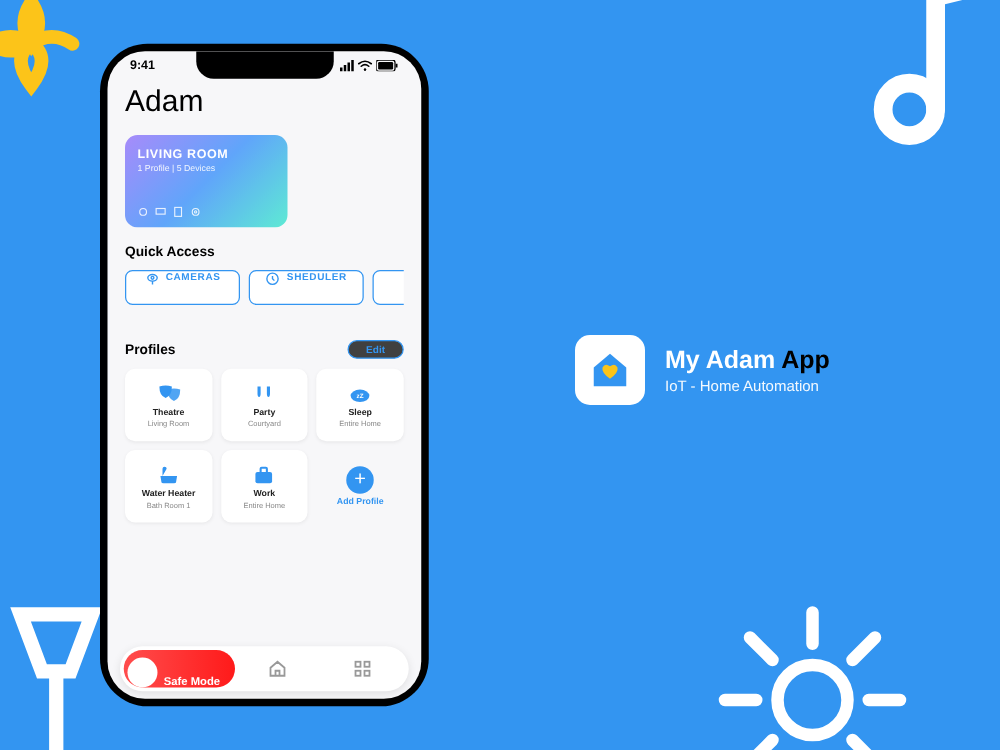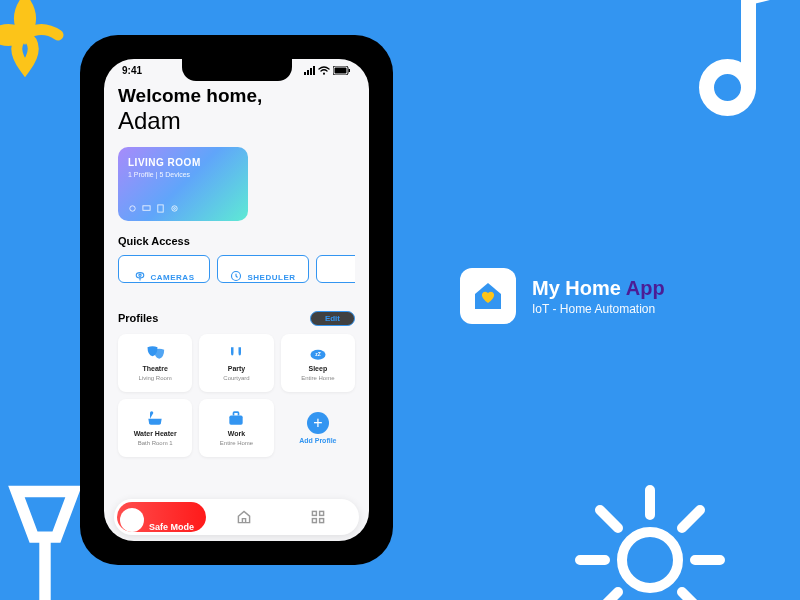--- a/index.html
+++ b/index.html
@@ -1,59 +1,59 @@
 <!DOCTYPE html>
 <html><head>
 <meta charset="utf-8">
 <style>
 *{margin:0;padding:0;box-sizing:border-box;font-family:-apple-system,BlinkMacSystemFont,sans-serif}
 body{width:800px;height:600px;background:#3395f1;position:relative;overflow:hidden}
 .bg-deco{position:absolute;stroke:#fff;stroke-width:10;fill:none;stroke-linecap:round}
 .bg-yellow{stroke:#fcc419}
-.phone{position:absolute;left:80px;top:35px;width:313px;height:530px;background:#000;border-radius:38px;padding:24px}
+.phone{position:absolute;left:80px;top:35px;width:263px;height:530px;background:#000;border-radius:38px;padding:6px}
 .screen{width:100%;height:100%;background:#f7f7f9;border-radius:30px;overflow:hidden;position:relative}
 .notch{position:absolute;top:0;left:50%;transform:translateX(-50%);width:110px;height:22px;background:#000;border-radius:0 0 14px 14px;z-index:10}
 .status-bar{display:flex;justify-content:space-between;align-items:center;padding:6px 18px 0;font-size:10px;font-weight:600}
 .status-right{display:flex;gap:3px;align-items:center}
 .sig{display:flex;gap:1px;align-items:flex-end}
 .sig span{width:2px;background:#000;display:block}
 .content{padding:10px 14px 0}
 .greeting{font-size:19px;font-weight:700;line-height:1.1}
 .greeting-name{font-weight:400;font-size:24px}
 .rooms{display:flex;gap:8px;margin-top:12px;overflow:hidden}
 .room-card{min-width:130px;height:74px;border-radius:10px;padding:10px;color:#fff;position:relative}
 .room1{background:linear-gradient(135deg,#a78bfa 0%,#60a5fa 50%,#5eead4 100%)}
 .room2{background:linear-gradient(135deg,#fb7185 0%,#fbbf24 100%)}
 .room-title{font-size:10px;font-weight:700;letter-spacing:.5px}
 .room-sub{font-size:7px;margin-top:3px;opacity:.9}
 .room-icons{position:absolute;bottom:8px;left:10px;display:flex;gap:5px;opacity:.85}
 .room-icons svg{width:9px;height:9px}
 .section-title{font-size:11px;font-weight:700;margin-top:14px;margin-bottom:8px}
 .quick-row{display:flex;gap:7px;overflow:hidden}
-.quick-btn{flex:0 0 92px;height:28px;border:1px solid #3395f1;border-radius:6px;background:#fff;display:flex;align-items:flex-end;justify-content:center;gap:5px;font-size:8px;font-weight:700;color:#3395f1;letter-spacing:.5px}
+.quick-btn{flex:0 0 92px;height:28px;border:1px solid #3395f1;border-radius:6px;background:#fff;display:flex;align-items:flex-start;justify-content:center;gap:5px;font-size:8px;font-weight:700;color:#3395f1;letter-spacing:.5px}
 .quick-btn svg{width:12px;height:12px}
 .profiles-hdr{display:flex;justify-content:space-between;align-items:center;margin-top:28px;margin-bottom:8px}
 .edit-btn{border:1px solid #3395f1;color:#3395f1;background:#404040;border-radius:10px;padding:2px 14px;font-size:8px;font-weight:700}
 .profile-grid{display:grid;grid-template-columns:repeat(3,1fr);gap:7px}
 .profile-card{background:#fff;border-radius:8px;height:58px;display:flex;flex-direction:column;align-items:center;justify-content:center;gap:3px;box-shadow:0 1px 3px rgba(0,0,0,.06)}
 .profile-card svg{width:20px;height:18px}
 .profile-name{font-size:7px;font-weight:700;color:#222}
 .profile-sub{font-size:6px;color:#888}
 .add-profile{background:transparent;box-shadow:none}
 .add-circle{width:22px;height:22px;background:#3395f1;border-radius:50%;color:#fff;display:flex;align-items:center;justify-content:center;font-size:16px;font-weight:400}
 .bottom-nav{position:absolute;bottom:6px;left:10px;right:10px;height:36px;background:#fff;border-radius:20px;display:flex;align-items:center;padding:3px;box-shadow:0 2px 8px rgba(0,0,0,.1)}
 .safe-pill{background:linear-gradient(90deg,#ff4d4d,#ff1a1a);color:#fff;border-radius:16px;height:30px;display:flex;align-items:flex-end;gap:5px;padding:0 12px 0 3px;font-size:9px;font-weight:700}
 .safe-knob{width:24px;height:24px;background:#fff;border-radius:50%}
 .nav-icons{flex:1;display:flex;justify-content:space-around;align-items:center}
 .nav-icons svg{width:16px;height:16px}
 .brand{position:absolute;left:460px;top:268px;display:flex;align-items:center;gap:16px}
 .brand-icon{width:56px;height:56px;background:#fff;border-radius:12px;display:flex;align-items:center;justify-content:center}
 .brand-text{color:#fff}
 .brand-title{font-size:20px;font-weight:700}
-.brand-title .y{color:#4c1d95}
+.brand-title .y{color:#000000}
 .brand-sub{font-size:12px;opacity:.95;margin-top:2px}
 </style>
 </head>
 <body>
 
 <svg class="bg-deco bg-yellow" style="left:-30px;top:-20px;width:110px;height:110px" viewBox="0 0 100 100">
     <path d="M50 20 Q60 35 50 50 Q40 35 50 20 M50 50 Q65 60 50 80 Q35 60 50 50 M50 50 Q35 40 20 50 Q35 60 50 50 M50 50 Q65 40 80 50"></path>
   </svg>
 <svg class="bg-deco" style="right:-25px;top:-25px;width:150px;height:150px" viewBox="0 0 100 100">
     <circle cx="35" cy="75" r="14"></circle>
@@ -85,21 +85,20 @@
           </svg>
         <svg width="18" height="9" viewBox="0 0 18 9">
             <rect x="0" y="0" width="15" height="9" rx="2" fill="none" stroke="#000"></rect>
             <rect x="1.5" y="1.5" width="12" height="6" rx="1" fill="#000"></rect>
             <rect x="15.5" y="3" width="1.5" height="3" fill="#000"></rect>
           </svg>
       </div>
     </div>
 
     <div class="content">
-      <div class="greeting">Welcome home,</div>
       <div class="greeting-name">Adam</div>
 
       <div class="rooms">
         <div class="room-card room1">
           <div class="room-title">LIVING ROOM</div>
           <div class="room-sub">1 Profile | 5 Devices</div>
           <div class="room-icons">
             <svg viewBox="0 0 10 10" stroke="#fff" fill="none">
                 <circle cx="5" cy="5" r="3"></circle>
               </svg>
@@ -213,16 +212,16 @@
 </div>
 
 <div class="brand">
   <div class="brand-icon">
     <svg width="36" height="36" viewBox="0 0 36 36">
         <path d="M18 5 L31 16 L31 31 L5 31 L5 16 Z" fill="#3395f1"></path>
         <path d="M18 15 Q14 12 12 16 Q11 20 18 25 Q25 20 24 16 Q22 12 18 15" fill="#fcc419"></path>
       </svg>
   </div>
   <div class="brand-text">
-    <div class="brand-title"><span>My Home </span><span class="y">App</span></div>
+    <div class="brand-title"><span>My Adam </span><span class="y">App</span></div>
     <div class="brand-sub">IoT - Home Automation</div>
   </div>
 </div>
 
 </body></html>

